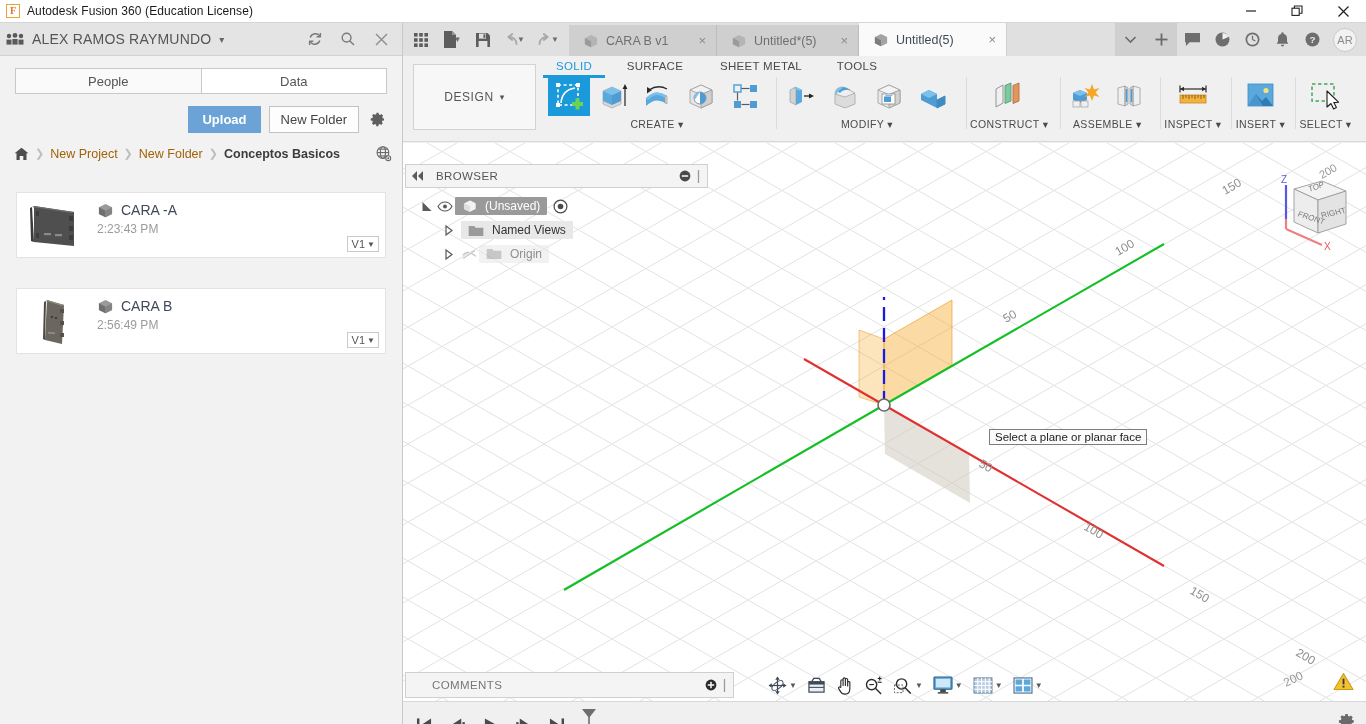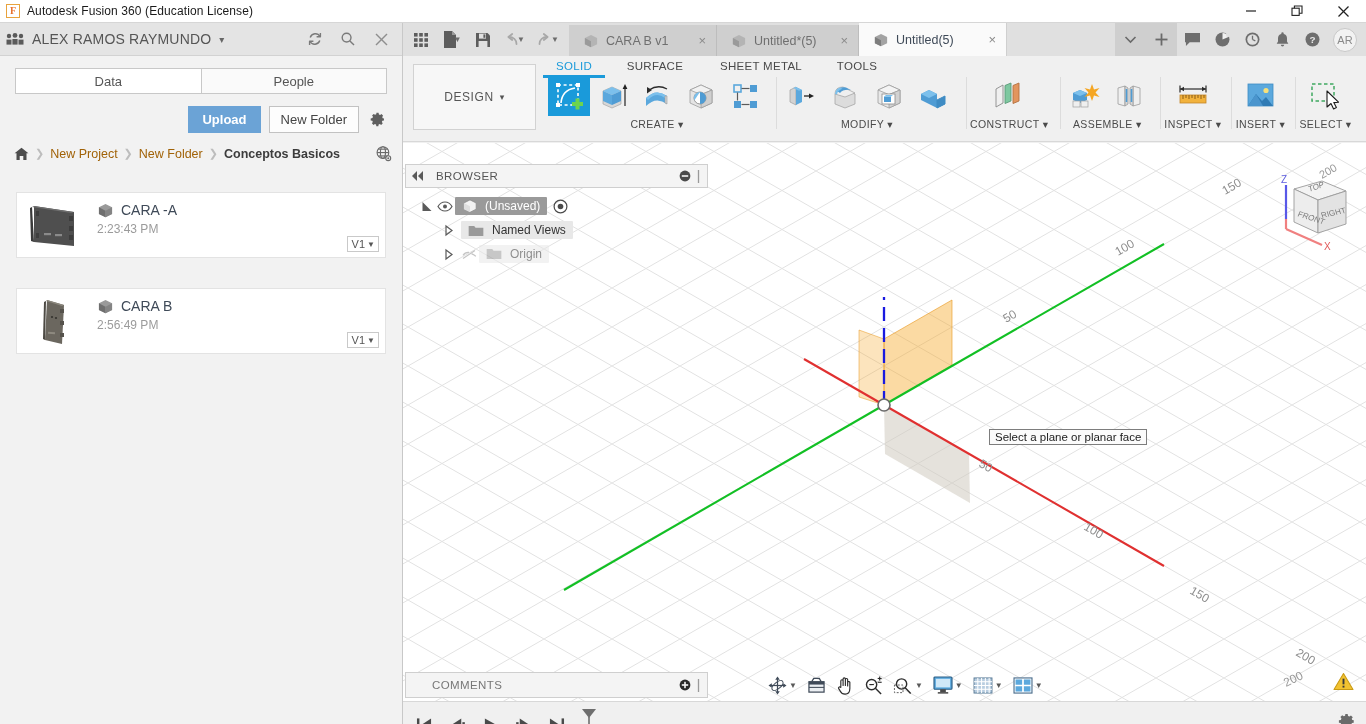--- a/index.html
+++ b/index.html
@@ -162,21 +162,21 @@
   .viewport { position:absolute; left:0; top:120px; width:963px; height:558px; background:#ffffff; overflow:hidden; }
   .vp-grid { position:absolute; inset:0; }
   .tooltip {
     position:absolute; left:586px; top:286px; background:#fbfbfb; border:1px solid #7d7d7d;
     font-size:11.5px; color:#222; padding:1px 5px; white-space:nowrap;
   }
   .viewcube { position:absolute; right:10px; top:18px; width:100px; height:96px; }
 
   
   .commentsbar {
-    position:absolute; left:2px; top:649px; width:303px; height:24px;
+    position:absolute; left:2px; top:649px; width:329px; height:24px;
     background:#f4f4f4; border:1px solid #cfcfcf; display:flex; align-items:center; padding:12px 4px;
   }
   .cb-title { margin-left:22px; color:#777; font-size:11.5px; letter-spacing:.4px; }
   .cb-right { margin-left:auto; display:flex; align-items:center; gap:5px; padding-right:2px; }
 
   
   .navbar {
     position:absolute; left:362px; top:649px; height:26px; display:flex; align-items:center; gap:0px;
   }
   .nav-btn { height:26px; display:flex; align-items:center; justify-content:center; padding:0 3px; cursor:pointer; }
@@ -257,22 +257,22 @@
         <div class="dp-ibtn">
           <svg width="15" height="15" viewBox="0 0 15 15" stroke="#8e8e8e" stroke-width="1.4">
             <line x1="2" y1="2" x2="13" y2="13"></line>
               <line x1="13" y1="2" x2="2" y2="13"></line>
           </svg>
         </div>
       </div>
     </div>
 
     <div class="dp-tabs">
+      <div class="dp-tab">People</div>
       <div class="dp-tab active">Data</div>
-      <div class="dp-tab">People</div>
     </div>
 
     <div class="dp-actions">
       <button class="btn-upload">Upload</button>
       <button class="btn-newfolder">New Folder</button>
       <div class="dp-gear">
         <svg width="17" height="17" viewBox="0 0 20 20" fill="#5f5f5f">
           <path d="M10 6.6a3.4 3.4 0 1 0 0 6.8 3.4 3.4 0 0 0 0-6.8zm0 5a1.6 1.6 0 1 1 0-3.2 1.6 1.6 0 0 1 0 3.2z"></path>
           <path d="M18 8.8l-1.9-.3a6.4 6.4 0 0 0-.6-1.4l1.1-1.6-1.9-1.9-1.6 1.1a6.4 6.4 0 0 0-1.4-.6L11.2 2H8.8l-.3 1.9a6.4 6.4 0 0 0-1.4.6L5.5 3.4 3.6 5.3l1.1 1.6a6.4 6.4 0 0 0-.6 1.4L2 8.8v2.4l1.9.3c.14.5.34.97.6 1.4l-1.1 1.6 1.9 1.9 1.6-1.1c.43.26.9.46 1.4.6l.3 1.9h2.4l.3-1.9c.5-.14.97-.34 1.4-.6l1.6 1.1 1.9-1.9-1.1-1.6c.26-.43.46-.9.6-1.4l1.9-.3V8.8z"></path>
         </svg>

